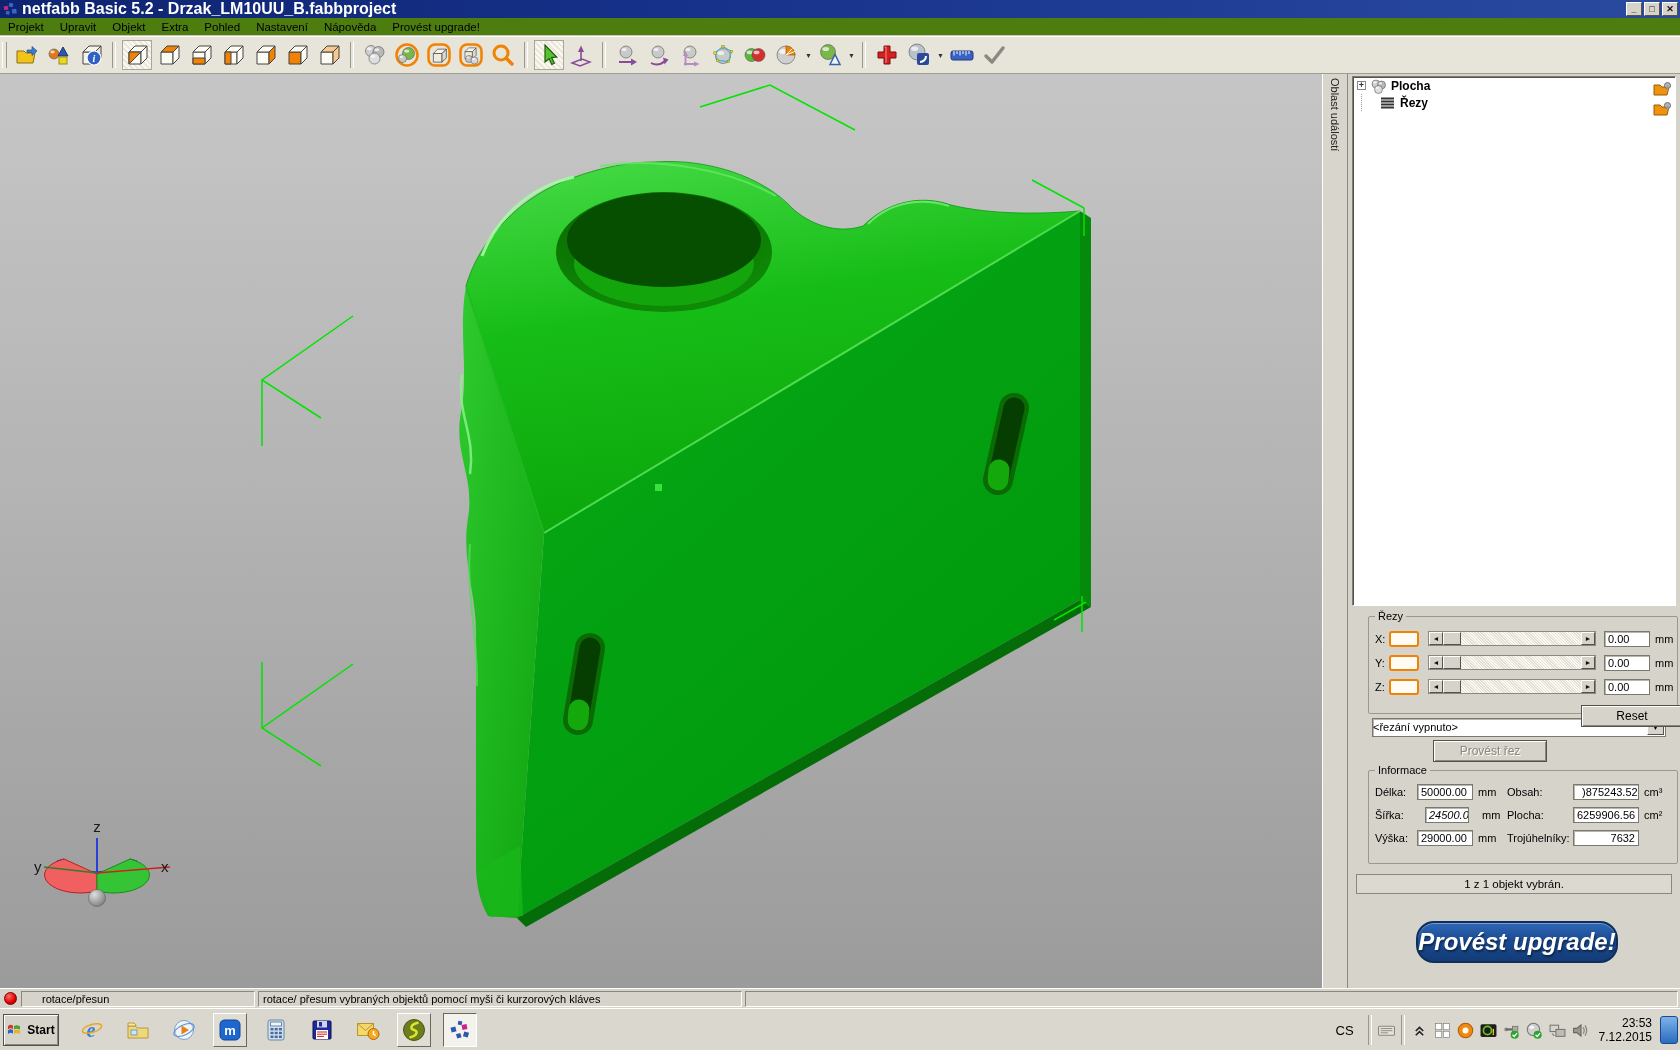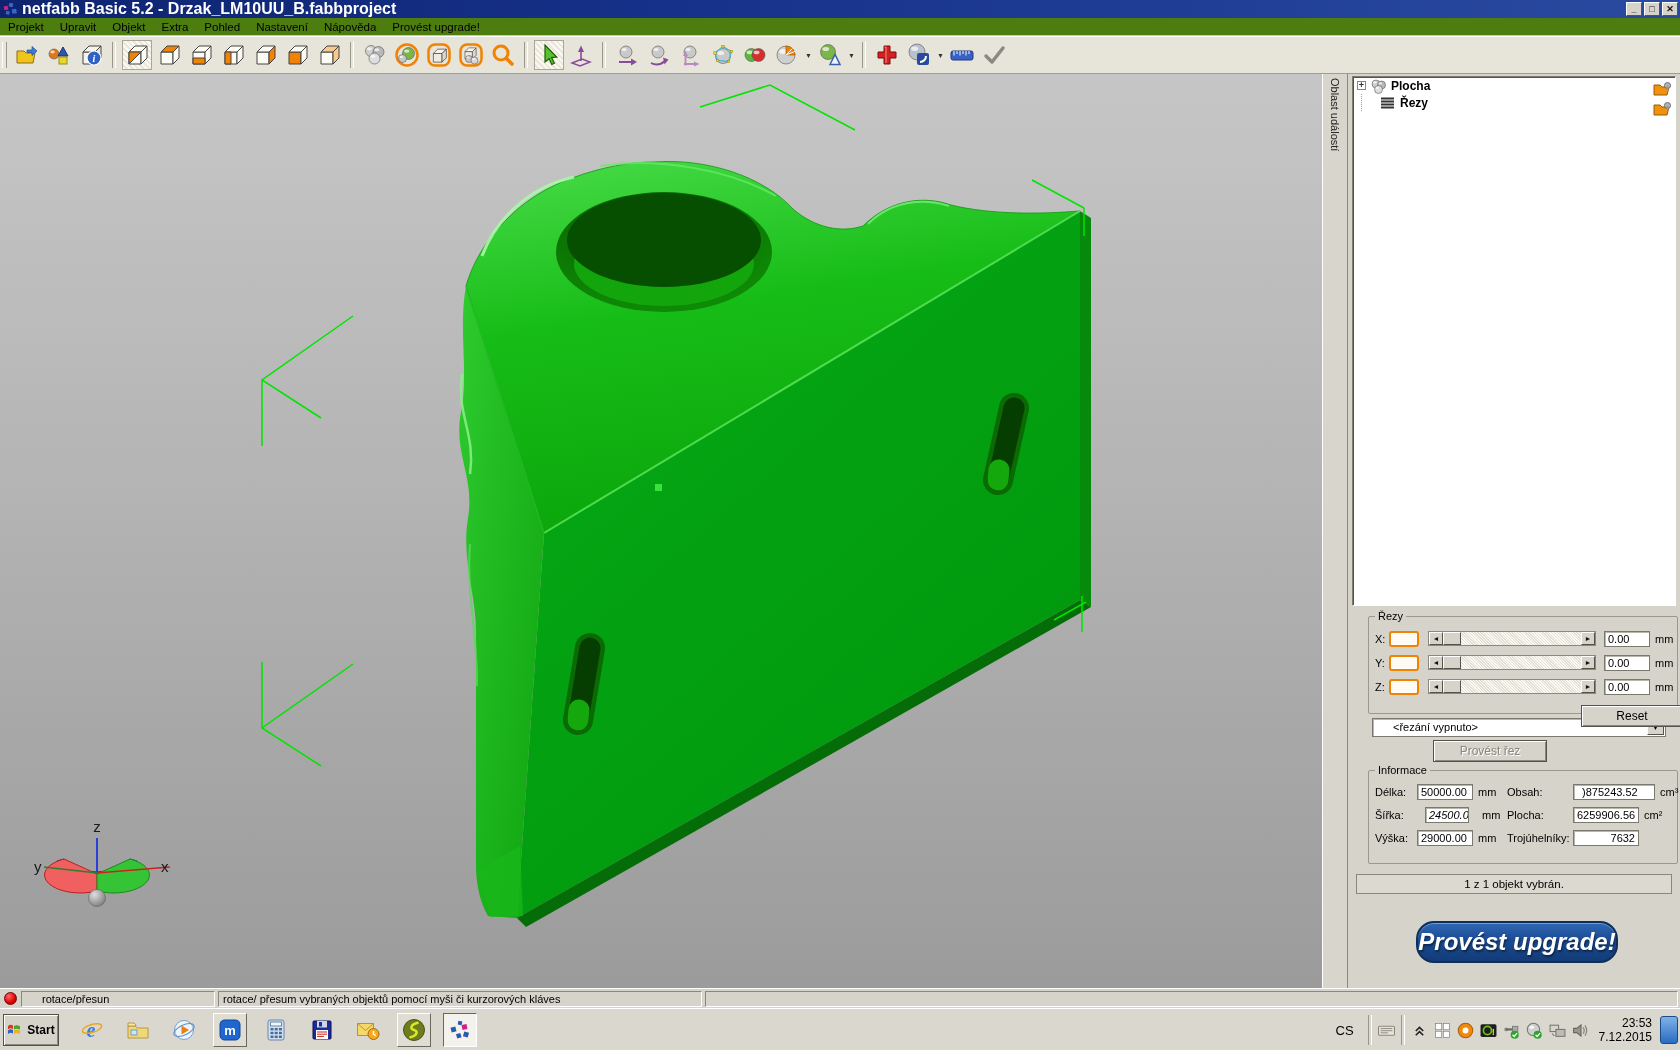--- a/index.html
+++ b/index.html
@@ -61,21 +61,21 @@
      repeating-linear-gradient(45deg,#fbfaf5 0 1px,#e2dfd5 1px 2px);box-sizing:border-box;}
   .sbtn{width:14px;height:13px;background:#d6d3ca;border:1px solid;border-color:#fff #55524b #55524b #fff;
      font-size:7px;line-height:12px;text-align:center;color:#111;box-sizing:border-box;}
   .sthumb{width:18px;height:13px;background:#d6d3ca;border:1px solid;border-color:#fff #55524b #55524b #fff;box-sizing:border-box;}
   .field{background:#fff;border:1px solid #7b786f;box-shadow:inset 1px 1px 0 #b8b5ac;
      font-size:11px;padding:1px 3px;box-sizing:border-box;overflow:hidden;white-space:nowrap;}
   .unit{font-size:11px;margin-left:5px;}
 
   .combo{position:absolute;left:24px;top:644px;width:294px;height:19px;background:#fff;
      border:1px solid #7b786f;box-shadow:inset 1px 1px 0 #b8b5ac;font-size:11px;line-height:17px;
-     padding-left:20px;box-sizing:border-box;}
+     padding-left:0;box-sizing:border-box;}
   .combo .dd{position:absolute;right:1px;top:1px;width:17px;height:15px;background:#d6d3ca;
      border:1px solid;border-color:#fff #55524b #55524b #fff;text-align:center;font-size:7px;line-height:14px;box-sizing:border-box;}
 
   .cbtn{position:absolute;height:22px;background:#d6d3ca;border:1px solid #55524b;
      box-shadow:inset 1px 1px 0 #fff,inset -1px -1px 0 #8a877e;font-size:12px;text-align:center;line-height:20px;box-sizing:border-box;}
   .cbtn.disabled{color:#8a877e;text-shadow:1px 1px 0 #fff;}
 
   .selbar{position:absolute;left:8px;top:800px;width:316px;height:20px;background:#dcd9d0;
      border:1px solid #8a877e;text-align:center;line-height:18px;font-size:11.5px;box-sizing:border-box;}
 
@@ -573,42 +573,42 @@
           <span class="field" style="width:44px;font-style:italic;">24500.00</span>
           <span class="unit">mm</span>
         </div>
         <div class="abs" style="left:6px;top:59px;display:flex;align-items:center;">
           <span style="width:42px;">Výška:</span>
           <span class="field" style="width:56px;">29000.00</span>
           <span class="unit">mm</span>
         </div>
         <div class="abs" style="left:138px;top:13px;display:flex;align-items:center;">
           <span style="width:66px;">Obsah:</span>
-          <span class="field" style="width:82px;padding-left:8px;">)875243.52</span>
+          <span class="field" style="width:66px;padding-left:8px;">)875243.52</span>
           <span class="unit">cm³</span>
         </div>
         <div class="abs" style="left:138px;top:36px;display:flex;align-items:center;">
           <span style="width:66px;">Plocha:</span>
           <span class="field" style="width:66px;">6259906.56</span>
           <span class="unit">cm²</span>
         </div>
         <div class="abs" style="left:138px;top:59px;display:flex;align-items:center;">
           <span style="width:66px;">Trojúhelníky:</span>
           <span class="field" style="width:66px;text-align:right;">7632</span>
           <span class="unit"></span>
         </div>
       </div>
 
     <div class="selbar">1 z 1 objekt vybrán.</div>
     <div class="upgradebtn">Provést upgrade!</div>
   </div>
 
   <div class="statusbar">
     <span class="statusdot"></span>
-    <span class="statuscell" style="width:194px;padding-left:20px;">rotace/přesun</span>
+    <span class="statuscell" style="width:234px;padding-left:20px;">rotace/přesun</span>
     <span class="statuscell" style="width:484px;">rotace/ přesum vybraných objektů pomocí myši či kurzorových kláves</span>
     <span class="statuscell" style="flex:1;margin-right:2px;"></span>
   </div>
 
   <div class="taskbar">
     <div class="startbtn">
       <svg width="16" height="16" viewBox="0 0 16 16">
         <path d="M1,4 C3,2.5 4,2.5 6,3.6 L6,7 C4,5.9 3,5.9 1,7.4 Z" fill="#d23b2a"></path>
         <path d="M7,4.1 C9,2.9 10.5,3 13,4.2 L13,7.6 C10.5,6.4 9,6.3 7,7.5 Z" fill="#4aa32a"></path>
         <path d="M1,8.4 C3,6.9 4,6.9 6,8 L6,11.6 C4,10.5 3,10.5 1,12 Z" fill="#2a62c8"></path>

